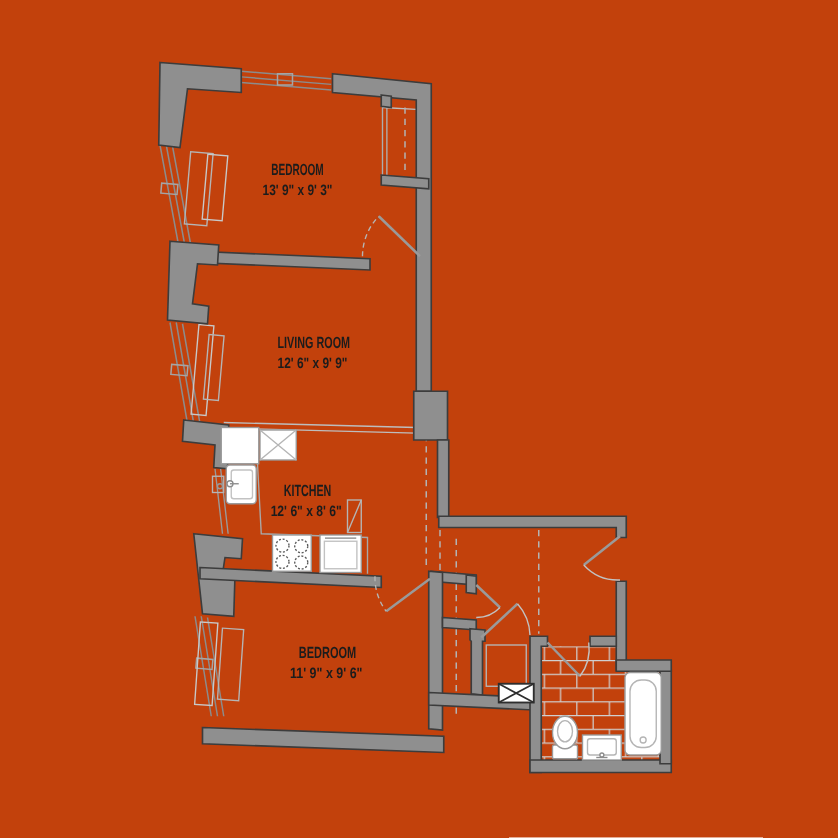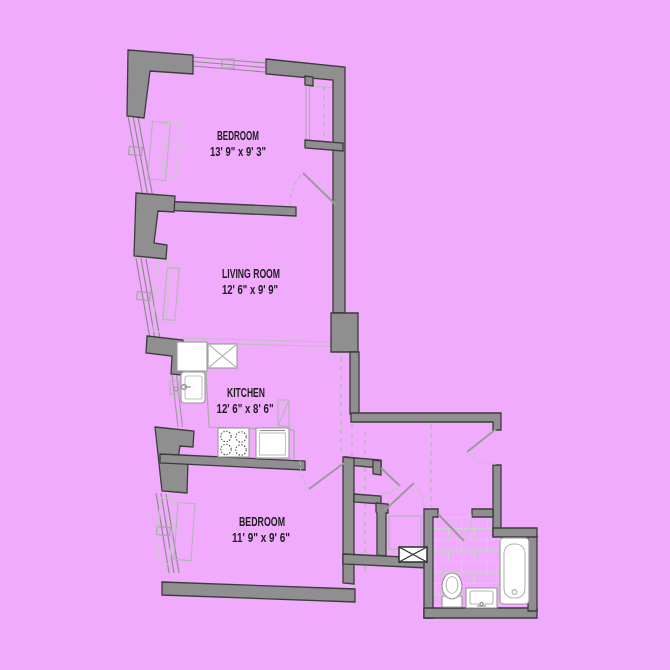--- a/index.html
+++ b/index.html
@@ -1,16 +1,16 @@
 <!DOCTYPE html>
 <html><head>
 <meta charset="utf-8">
 <style>
   html,body{margin:0;padding:0;background:#ffffff;}
-  .stage{width:670px;height:670px;position:relative;background:#f0abfc;overflow:hidden;}
+  .stage{width:670px;height:670px;position:relative;background:#c2410c;overflow:hidden;}
   svg{display:block;}
   text{font-family:"Liberation Sans","DejaVu Sans",sans-serif;font-weight:bold;fill:#1c1c1c;}
   .room-label{font-size:13px;}
   .room-dims{font-size:12px;}
 </style>
 </head>
 <body>
 
 <div class="stage">
 <svg width="670" height="670" viewBox="0 0 670 670">

